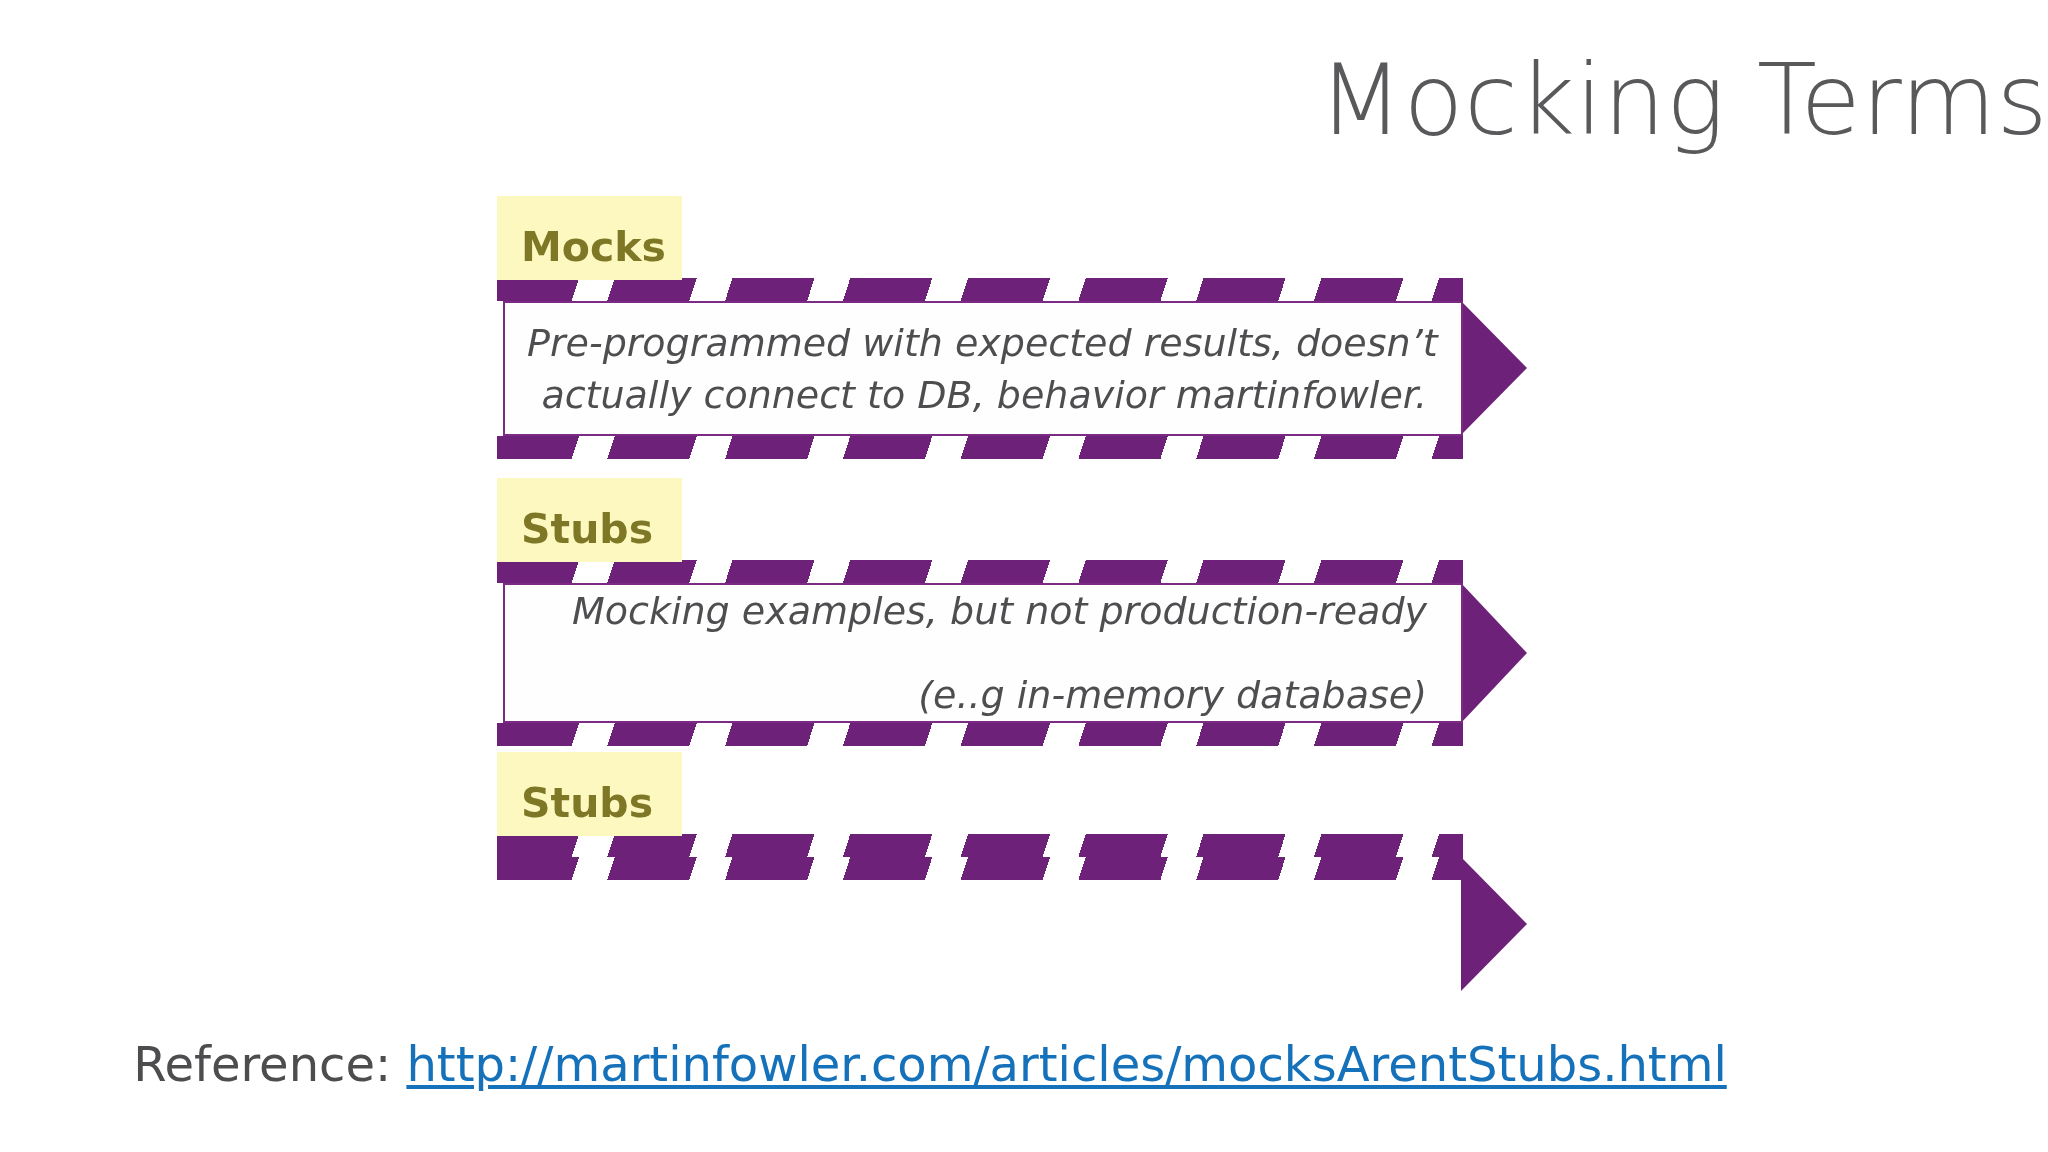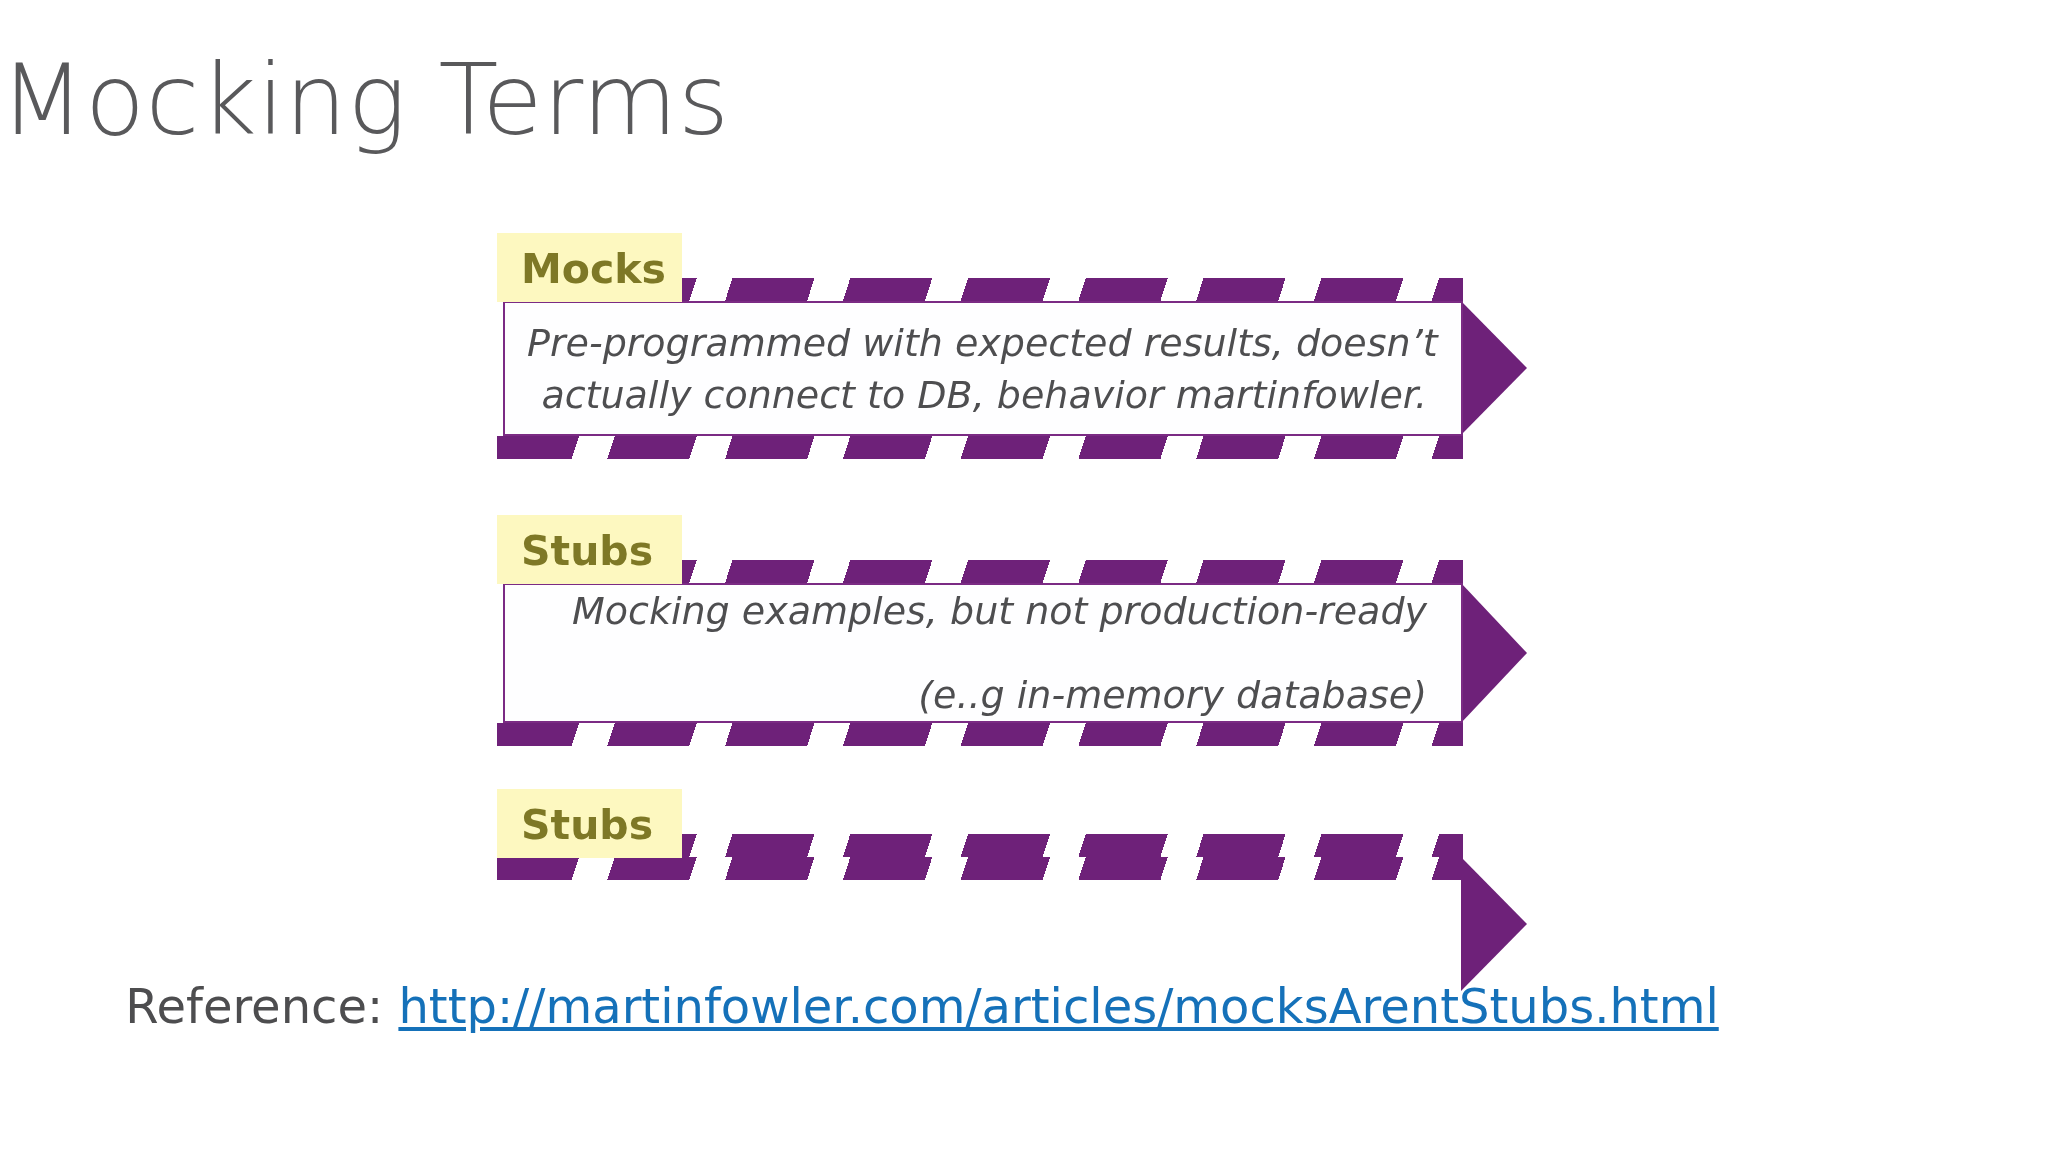--- a/index.html
+++ b/index.html
@@ -21,21 +21,21 @@
     inset: 0;
     background: #ffffff;
   }
 
   
   .slide-title {
     position: absolute;
     left: 0;
     top: 48px;
     width: 2048px;
-    text-align: left;
+    text-align: right;
     font-family: "DejaVu Sans", "Liberation Sans", sans-serif;
     font-weight: 300;
     font-size: 98px;
     line-height: 1.08;
     letter-spacing: 0.5px;
     color: #59595b;
     white-space: nowrap;
   }
 
   
@@ -47,24 +47,23 @@
   .term-group.g0 { top: 196px; }
   .term-group.g1 { top: 478px; }
   .term-group.g2 { top: 752px; }
 
   
   .term-label {
     position: absolute;
     left: 497px;
     top: 0;
     width: 185px;
-    height: 69px;
+    height: 84px;
     background: #fdf8c0;
     z-index: 4;
-    margin-top: 37px;
   }
   .term-label-text {
     position: absolute;
     left: 24px;
     bottom: 12px;
     font-family: "DejaVu Sans", "Liberation Sans", sans-serif;
     font-weight: 700;
     font-size: 41px;
     line-height: 1;
     color: #7e7826;
@@ -135,29 +134,30 @@
     border-top: calc(var(--boxh) / 2) solid transparent;
     border-bottom: calc(var(--boxh) / 2) solid transparent;
     border-left: 66px solid #6e2179;
     z-index: 1;
   }
 
   
   .reference {
     position: absolute;
     left: 0;
-    top: 980px;
+    top: 1038px;
     width: 1844px;
     text-align: center;
     font-family: "DejaVu Sans", "Liberation Sans", sans-serif;
     font-weight: 400;
     font-size: 48px;
     line-height: 1.1;
     color: #4d4d4f;
     white-space: nowrap;
+    padding-left: 8px;
   }
   .reference .ref-label { color: #4d4d4f; }
   .reference .ref-link {
     color: #1571b9;
     text-decoration: underline;
     text-underline-offset: 4px;
     cursor: pointer;
   }
 </style>
 </head>

